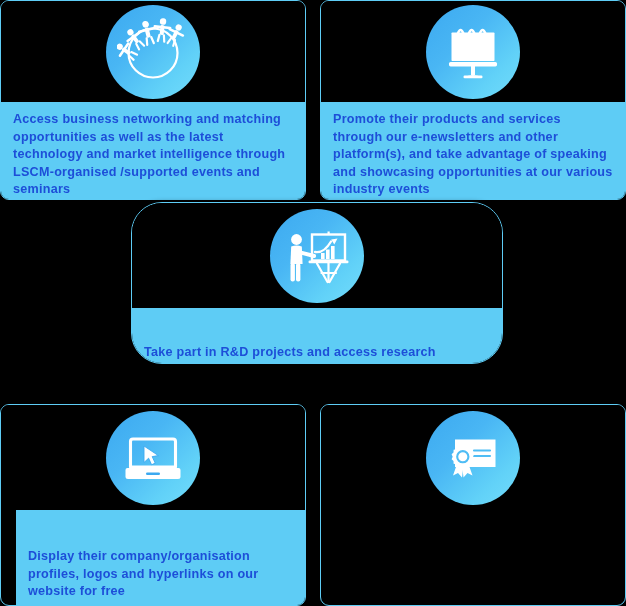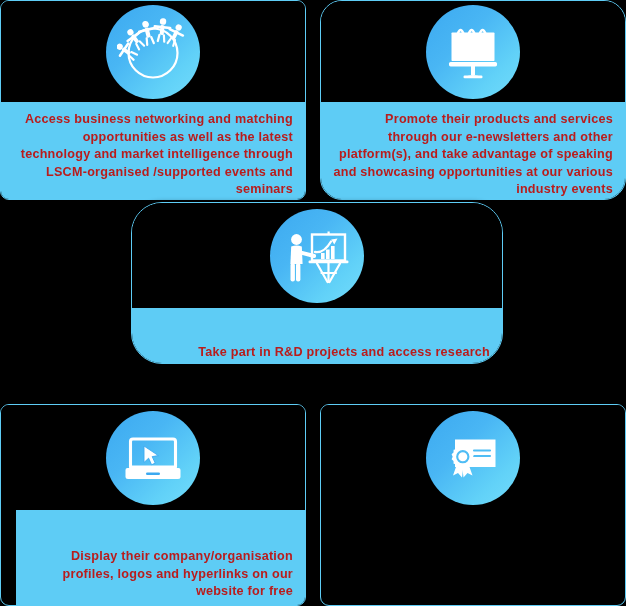--- a/index.html
+++ b/index.html
@@ -51,38 +51,38 @@
   .card-text-zone {
     background: #5ECCF5;
     flex: 1 1 auto;
     display: flex;
     align-items: flex-start;
     justify-content: center;
     padding: 0 12px;
     box-sizing: border-box;
   }
   .card-text {
-    color: #b91c1c;
+    color: #1d4ed8;
     font-size: 12.6px;
     line-height: 17.5px;
     font-weight: bold;
-    text-align: right;
+    text-align: left;
     letter-spacing: 0.02em;
   }
 
   
   #card-networking {
     left: 0px; top: 0px; width: 306px; height: 200px;
     border-radius: 9px;
   }
   #card-networking .card-icon-zone { height: 101px; }
   #card-networking .card-text-zone { padding-top: 9px; }
 
   #card-promotion {
-    left: 320px; top: 0px; width: 306px; height: 200px; border-radius: 22px;
+    left: 320px; top: 0px; width: 306px; height: 200px;
   }
   #card-promotion .card-icon-zone { height: 101px; }
   #card-promotion .card-text-zone { padding-top: 9px; }
 
   
   #card-rnd {
     left: 131px; top: 202px; width: 372px; height: 162px; border-radius: 31px;
   }
   #card-rnd .card-icon-zone { height: 105px; }
   #card-rnd .card-text-zone { padding-top: 36px; }

